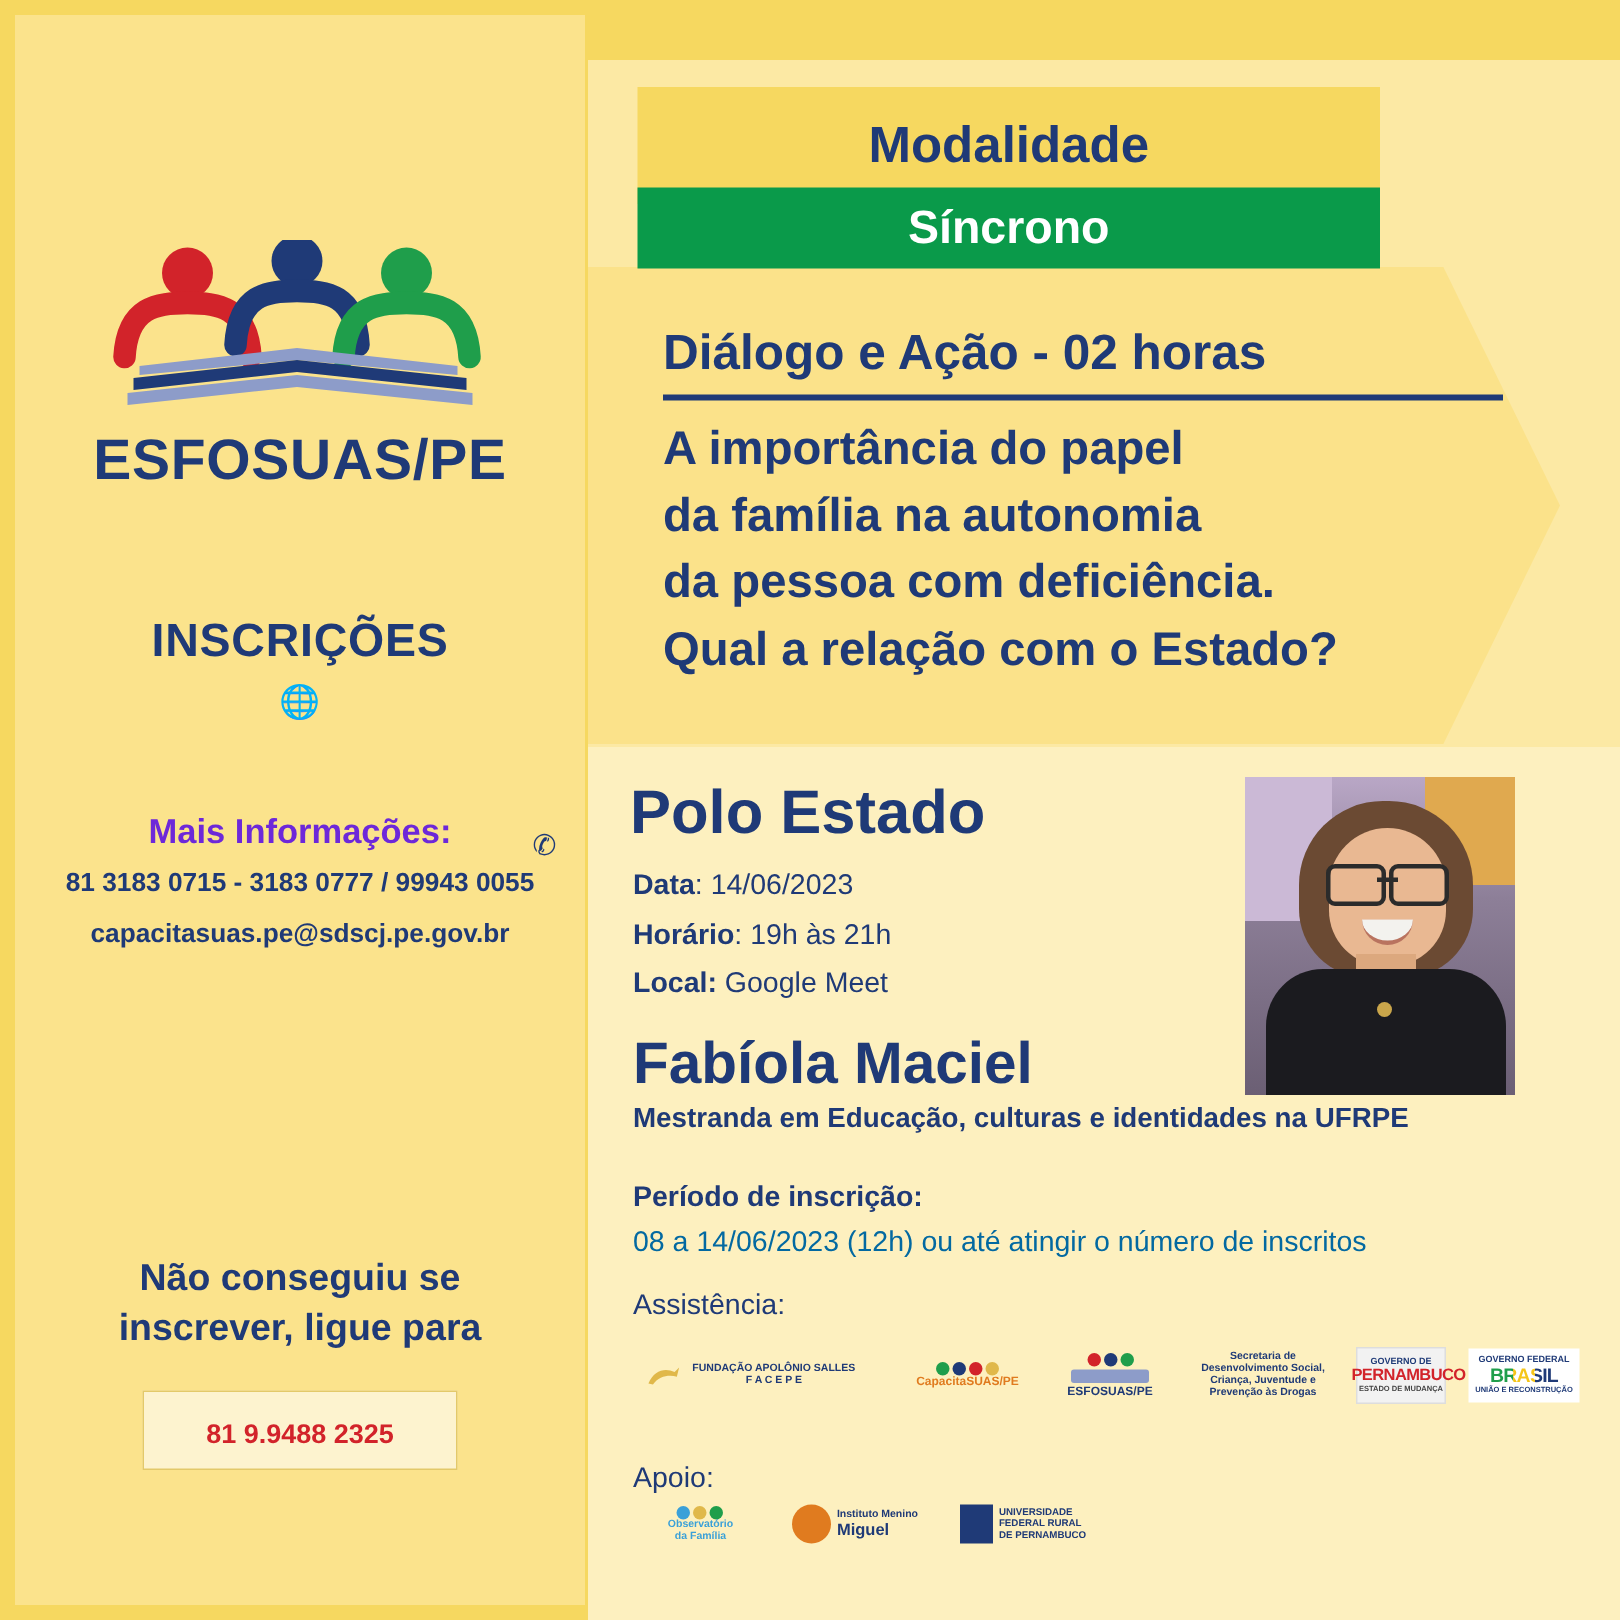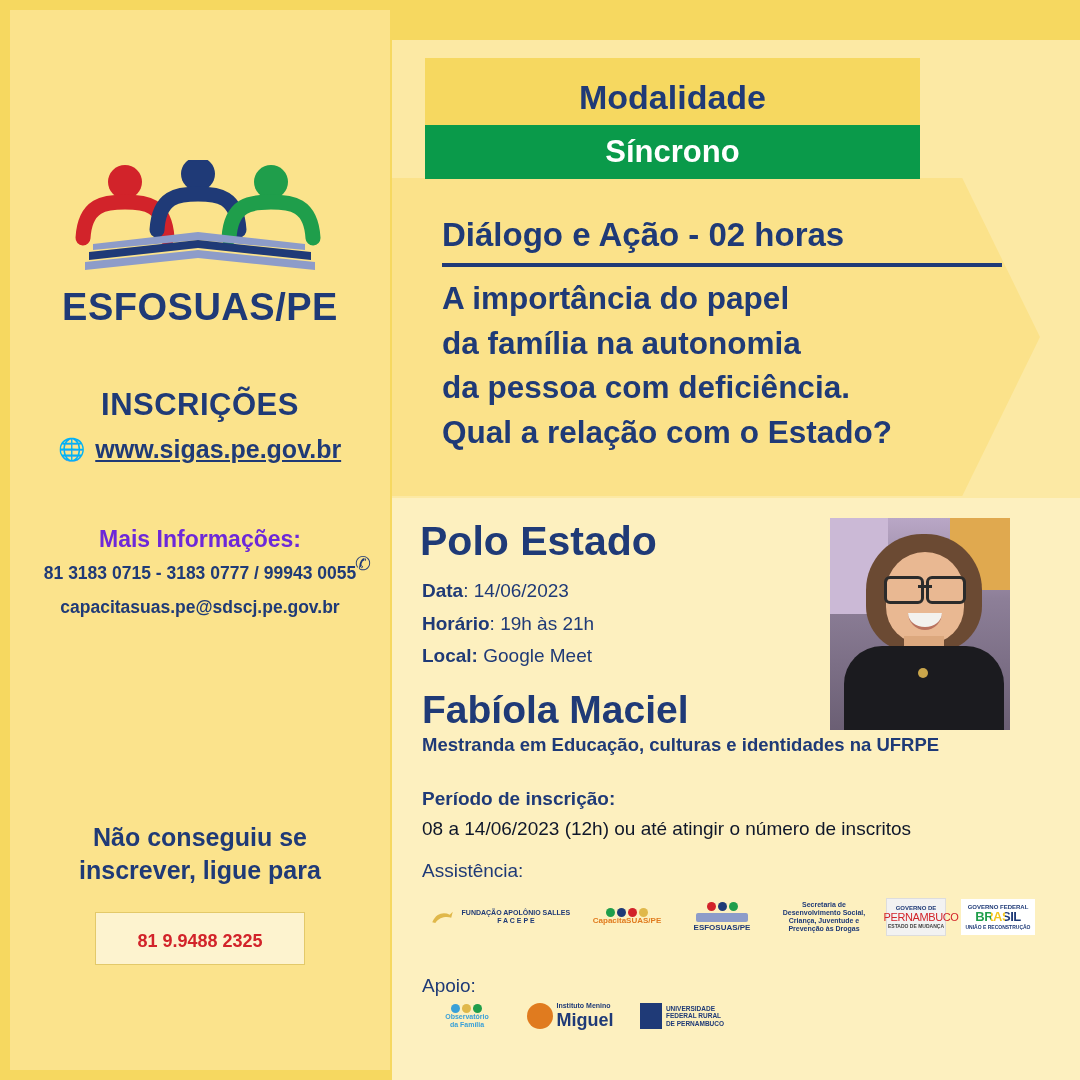--- a/index.html
+++ b/index.html
@@ -26,21 +26,21 @@
   .logo-wrap{position:absolute;left:10px;top:160px;width:380px;text-align:center;}
   .logo-figs{position:relative;width:270px;height:120px;margin:0 auto;}
   .logo-figs svg{display:block;}
   .brand{
     color:#1f3a77;font-weight:bold;font-size:38px;letter-spacing:.5px;margin-top:6px;
   }
   .brand-sub{
     color:#1f3a77;font-size:11.5px;line-height:1.35;font-weight:bold;margin-top:4px;
   }
   .inscricoes{
-    color:#1f3a77;font-weight:bold;font-size:31px;margin-top:58px;letter-spacing:.5px;
+    color:#1f3a77;font-weight:bold;font-size:31px;margin-top:80px;letter-spacing:.5px;
   }
   .site-row{
     display:flex;align-items:center;justify-content:center;gap:9px;margin-top:12px;
   }
   .site-row .globe{font-size:22px;color:#1f3a77;line-height:1;}
   .site{color:#1f3a77;font-weight:bold;font-size:25px;text-decoration:underline;}
   .mais{color:#6d28d9;font-weight:bold;font-size:23px;margin-top:62px;}
   .contact{color:#1f3a77;font-weight:bold;font-size:17.5px;line-height:1.55;margin-top:7px;}
   .wa{position:absolute;left:355px;top:552px;font-size:19px;color:#1f3a77;}
 
@@ -100,43 +100,43 @@
   .photo .glasses i{position:absolute;top:0;width:34px;height:22px;border:3px solid #2b2b2b;border-radius:6px;}
   .photo .glasses i.l{left:0;}
   .photo .glasses i.r{right:0;}
   .photo .glasses u{position:absolute;left:34px;top:9px;width:14px;height:3px;background:#2b2b2b;}
   .photo .smile{position:absolute;left:78px;top:95px;width:34px;height:14px;border-radius:0 0 18px 18px;background:#f3f2ee;border-bottom:3px solid #b9735f;}
   .photo .body{position:absolute;left:14px;top:128px;width:160px;height:90px;background:#1b1b1f;border-radius:38px 38px 0 0;}
   .photo .neck{position:absolute;left:74px;top:118px;width:40px;height:26px;background:#dca87e;}
   .photo .chain{position:absolute;left:88px;top:150px;width:10px;height:10px;border-radius:50%;background:#caa64b;}
 
   .periodo-t{position:absolute;left:422px;top:788px;color:#1f3a77;font-weight:bold;font-size:19px;}
-  .periodo-v{position:absolute;left:422px;top:818px;color:#0f172a;font-size:19px;}
+  .periodo-v{position:absolute;left:422px;top:818px;color:#0369a1;font-size:19px;}
   .realizacao{position:absolute;left:422px;top:860px;color:#1f3a77;font-size:19px;}
   .apoio{position:absolute;left:422px;top:975px;color:#1f3a77;font-size:19px;}
 
   
   .strip{position:absolute;display:flex;align-items:center;gap:14px;}
   .strip.real{left:430px;top:896px;}
   .strip.sup{left:430px;top:995px;}
   .lg{position:relative;height:42px;display:flex;align-items:center;justify-content:center;
      font-size:7px;color:#1f3a77;text-align:center;line-height:1.12;font-weight:bold;}
   .lg.fas{width:142px;}
-  .lg.cap{width:82px;}
+  .lg.cap{width:82px;margin-left:18px;}
   .lg.esf{width:80px;}
   .lg.sec{width:96px;font-size:7px;}
   .lg.pe{width:60px;}
   .lg.br{width:76px;}
   .lg.obs{width:74px;}
   .lg.mm{width:104px;}
   .lg.ufrpe{width:92px;}
 
   .pe-badge{width:58px;height:36px;background:#f2f2f2;border:1px solid #ddd;display:flex;flex-direction:column;align-items:center;justify-content:center;}
   .pe-badge .a{font-size:6px;color:#1f3a77;}
-  .pe-badge .b{font-size:11px;font-weight:normal;color:#d2232a;letter-spacing:-.4px;padding-left:10px;}
+  .pe-badge .b{font-size:11px;font-weight:bold;color:#d2232a;letter-spacing:-.4px;padding-left:10px;}
   .pe-badge .c{font-size:5px;color:#444;}
   .br-badge{width:74px;height:36px;background:#fff;display:flex;flex-direction:column;align-items:center;justify-content:center;}
   .br-badge .a{font-size:6px;color:#1f3a77;font-weight:bold;}
   .br-badge .b{font-size:13px;font-weight:bold;background:linear-gradient(90deg,#1f9e4b 0 34%,#f5c518 34% 66%,#1f3a77 66% 100%);-webkit-background-clip:text;background-clip:text;color:transparent;letter-spacing:-.5px;}
   .br-badge .c{font-size:5px;color:#1f3a77;}
 
   .mini-people{display:flex;gap:2px;align-items:flex-end;justify-content:center;}
   .mini-people s{display:block;width:9px;height:9px;border-radius:50%;}
   .book{width:52px;height:9px;background:#8d9cc9;border-radius:2px;margin-top:2px;}
 </style>
@@ -162,21 +162,20 @@
       <path d="M28 84 L133 72 L240 84 L240 90 L133 80 L28 90 Z" fill="#8d9cc9"></path>
       <path d="M24 92 L133 80 L246 92 L246 100 L133 88 L24 100 Z" fill="#1f3a77"></path>
       <path d="M20 102 L133 90 L250 102 L250 110 L133 98 L20 110 Z" fill="#8d9cc9"></path>
     </svg>
   </div>
   <div class="brand">ESFOSUAS/PE</div>
 
   <div class="inscricoes">INSCRIÇÕES</div>
   <div class="site-row">
     <span class="globe">🌐</span>
-    <span class="site">www.sigas.pe.gov.br</span>
   </div>
 
   <div class="mais">Mais Informações:</div>
   <div class="contact">81 3183 0715 - 3183 0777 / 99943 0055</div>
   <div class="contact">capacitasuas.pe@sdscj.pe.gov.br</div>
 
   <div class="nao" style="white-space:pre-line;">Não conseguiu se
 inscrever, ligue para</div>
   <div class="central">
     <div class="t2">81 9.9488 2325</div>
@@ -286,21 +285,21 @@
           <s style="background:#1f9e4b"></s>
         </div>
       <div style="font-size:7px;color:#3aa0d8;">Observatório<br>da Família</div>
     </div>
   </div>
   <div class="lg mm">
     <div style="display:flex;align-items:center;gap:4px;">
       <div style="width:26px;height:26px;border-radius:50%;background:#e07b1f;"></div>
       <div style="text-align:left;">
           <div style="font-size:7px;">Instituto Menino</div>
-          <div style="font-size:18px;color:#1f3a77;">Miguel</div>
+          <div style="font-size:11px;color:#1f3a77;">Miguel</div>
         </div>
     </div>
   </div>
   <div class="lg ufrpe">
     <div style="display:flex;align-items:center;gap:4px;">
       <div style="width:22px;height:26px;background:#1f3a77;"></div>
       <div style="text-align:left;font-size:6.5px;">UNIVERSIDADE<br>FEDERAL RURAL<br>DE PERNAMBUCO</div>
     </div>
   </div>
 </div>

